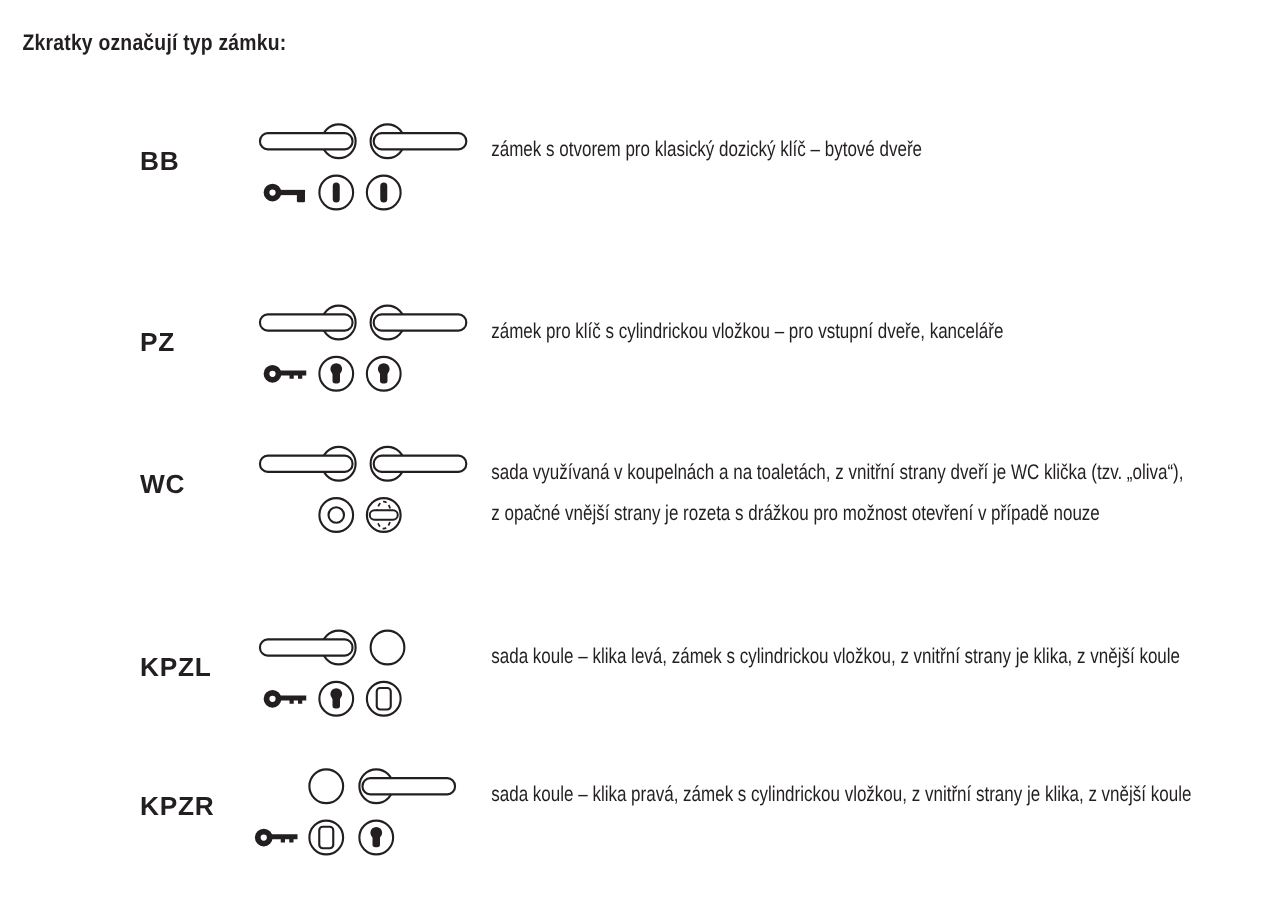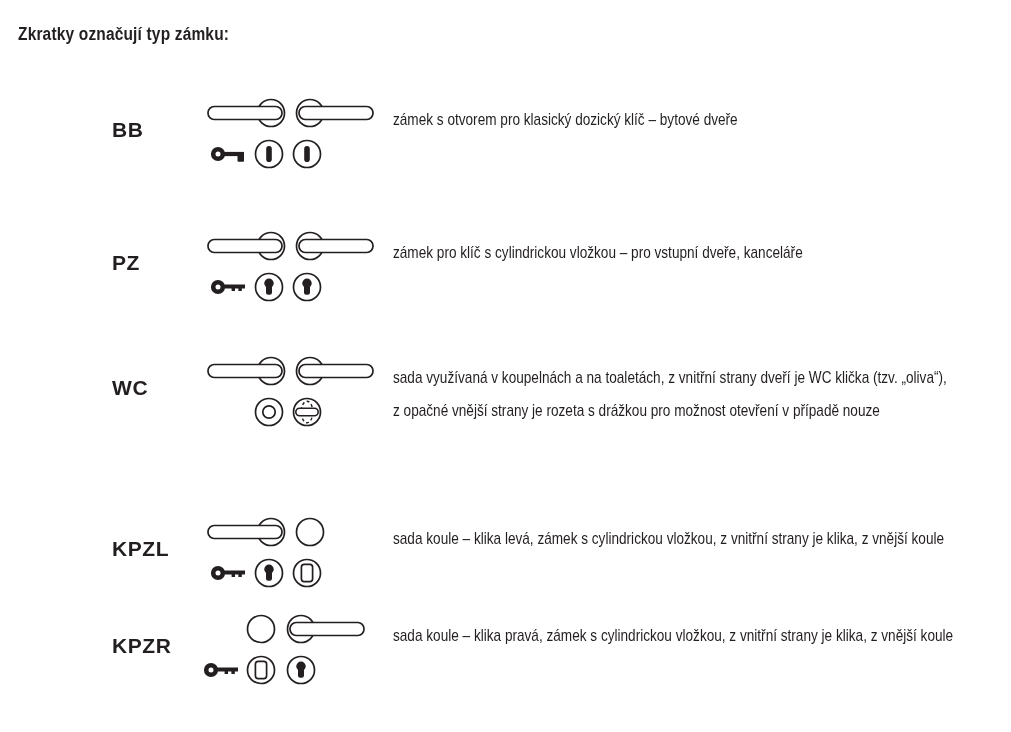--- a/index.html
+++ b/index.html
@@ -8,21 +8,21 @@
     background:#ffffff;color:#231f20;
     font-family:"Liberation Sans",sans-serif;
   }
   .title{
     position:absolute;left:18px;top:24px;
     font-size:18px;font-weight:bold;white-space:nowrap;
     transform:scaleX(0.86);transform-origin:0 50%;
     letter-spacing:0.2px;
   }
   .row{position:absolute;left:0;width:834px;height:110px}
-  .row-bb{top:76px}.row-pz{top:209px}.row-wc{top:334px}.row-kpzl{top:495px}.row-kpzr{top:592px}
+  .row-bb{top:76px}.row-pz{top:221px}.row-wc{top:334px}.row-kpzl{top:481px}.row-kpzr{top:592px}
   .code{
     position:absolute;left:112px;top:42px;
     font-size:21px;font-weight:bold;letter-spacing:0.6px;
   }
   .icons{position:absolute;left:200px;top:17px}
   .row-kpzr .icons{left:195px}
   .desc{
     position:absolute;left:393px;top:27px;
     font-size:17px;line-height:33px;white-space:nowrap;
     transform:scaleX(0.8);transform-origin:0 0;

